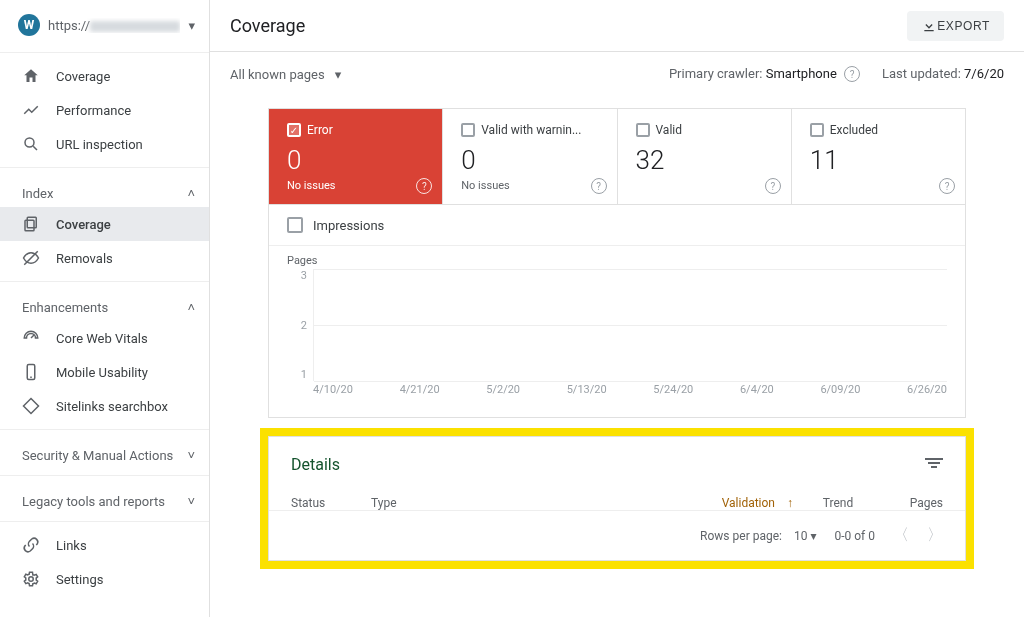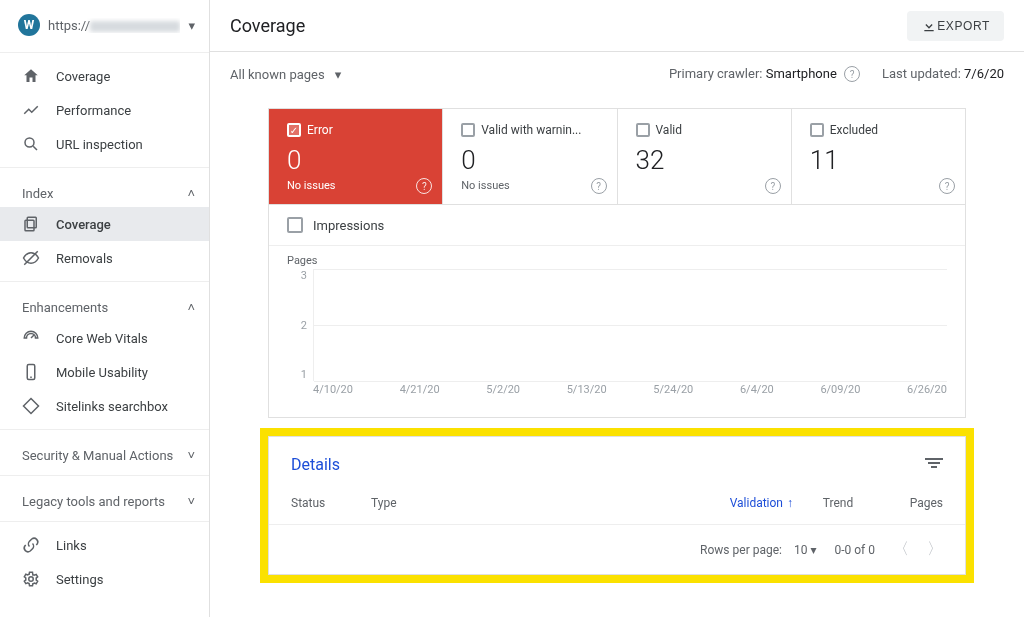--- a/index.html
+++ b/index.html
@@ -164,31 +164,31 @@
   .details-card {
     border:1px solid #e0e0e0;
     background:#fff;
     margin: 18px 40px 0 40px;
     outline: 8px solid #fbe100;
   }
   .details-head {
     display:flex; align-items:center; justify-content:space-between;
     padding:18px 22px 4px;
   }
-  .details-title { font-size:16px; color:#1d4ed8; }
+  .details-title { font-size:16px; color:#14532d; }
   .details-thead {
     display:flex; align-items:center;
-    padding:18px 22px 14px;
+    padding:18px 22px 0;
     border-bottom:1px solid #eee;
     font-size:12px; color:#5f6368;
   }
   .th-status { width: 80px; }
   .th-type   { width: 200px; }
   .th-spacer { flex:1; }
-  .th-valid  { width:100px; color:#1d4ed8; display:flex; align-items:center; gap:4px; justify-content:flex-end;}
+  .th-valid  { width:100px; color:#a16207; display:flex; align-items:center; gap:12px; justify-content:flex-end;}
   .th-trend  { width:90px; text-align:center;}
   .th-pages  { width:60px; text-align:right;}
   .details-footer {
     display:flex; align-items:center; justify-content:flex-end; gap:18px;
     padding:14px 22px;
     font-size:12px; color:#5f6368;
   }
   .rpp { display:flex; align-items:flex-end; gap:12px; }
   .pager { display:flex; align-items:center; gap:18px; }
   .pager .arrow { color:#bdc1c6; cursor:default; font-size:16px;}

